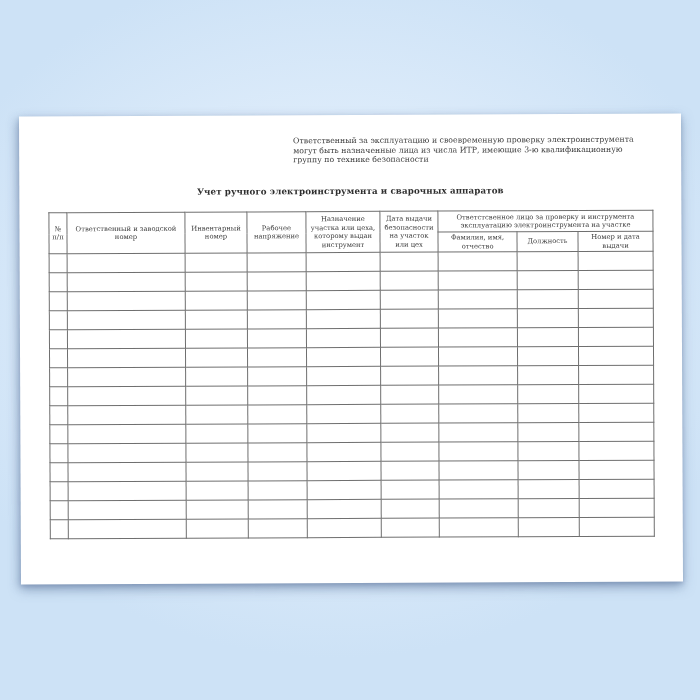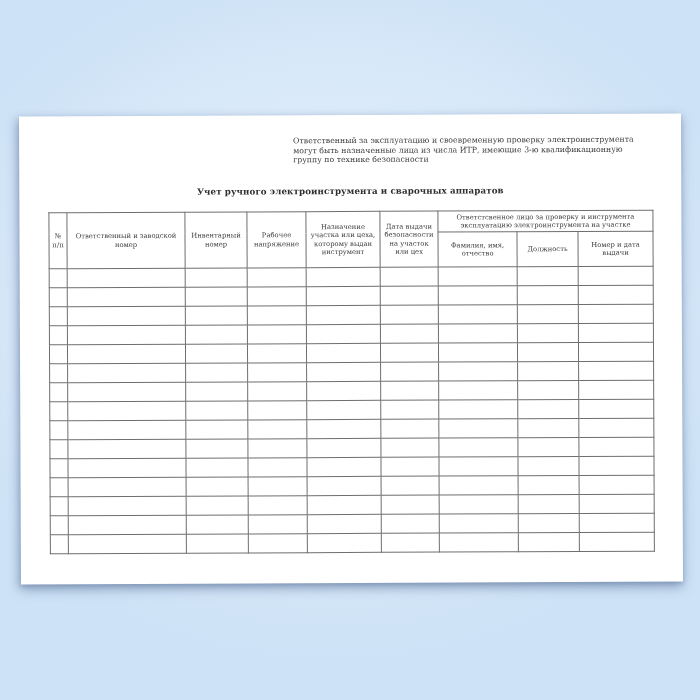--- a/index.html
+++ b/index.html
@@ -49,21 +49,21 @@
     border: 1px solid var(--grid);
     padding: 0 1px;
     font-weight: normal;
   }
   .register thead th {
     font-size: 6.8px; line-height: 8.5px;
     text-align: center; vertical-align: middle;
     white-space: pre-line; color: var(--text);
   }
   .register tr.group-row th.group-cell { height: 21px; }
-  .register tr.sub-row th { height: 35px; }
+  .register tr.sub-row th { height: 20px; }
   .register tbody td { height: 19px; }
 </style>
 </head>
 <body>
 
 <div class="canvas">
   <div class="page">
     <div class="note">Ответственный за эксплуатацию и своевременную проверку электроинструмента
 могут быть назначенные лица из числа ИТР, имеющие 3-ю квалификационную
 группу по технике безопасности</div>

